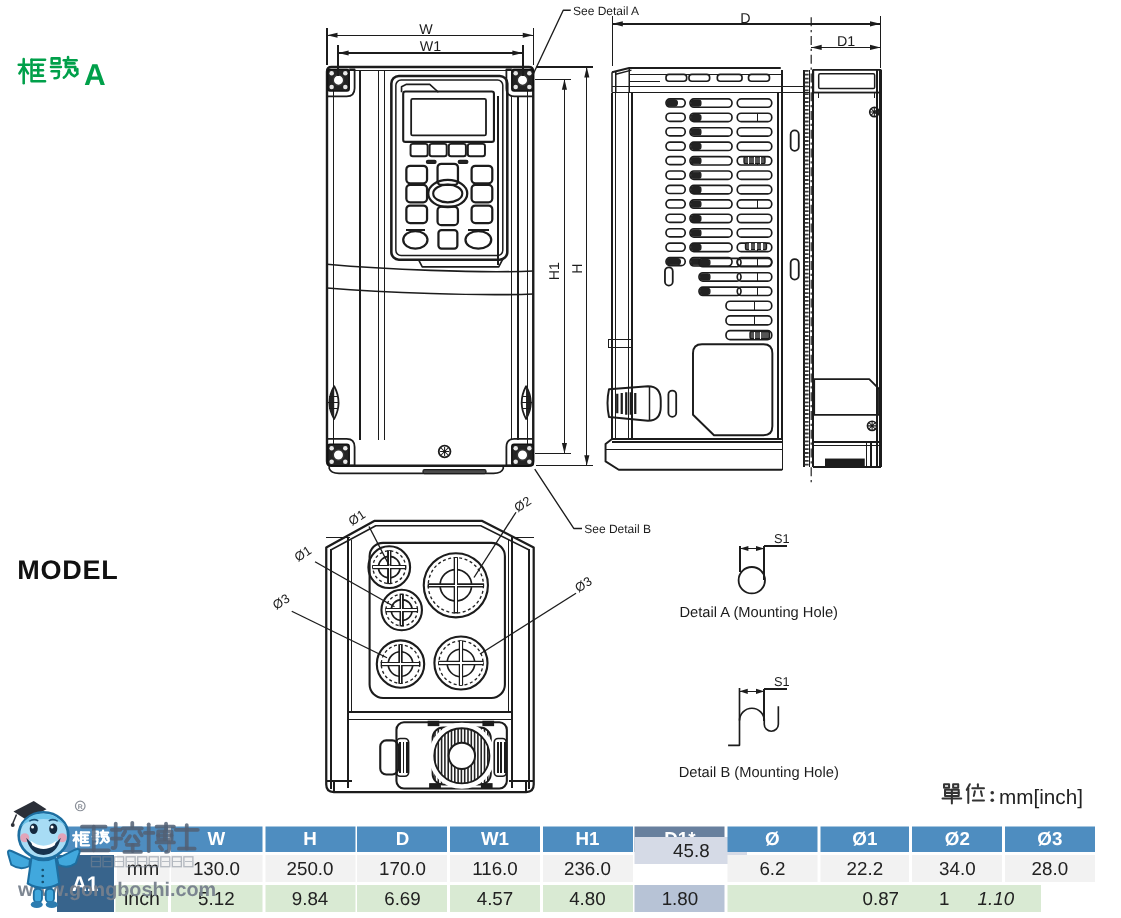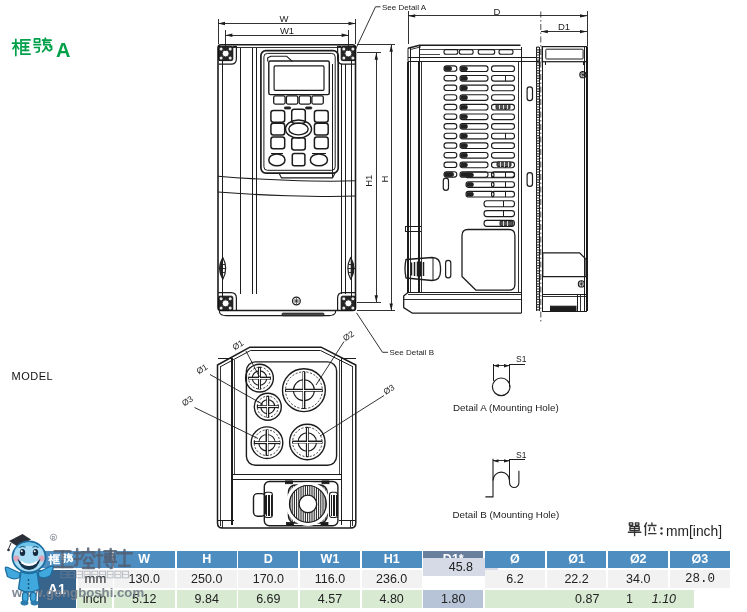--- a/index.html
+++ b/index.html
@@ -9,21 +9,21 @@
         font-family:"Liberation Sans",sans-serif;}
   .hdr{background:#4e8dc0;color:#fff;font-weight:bold;font-size:12.5px;}
   .mmrow{background:#f2f2f2;color:#222;font-size:12.5px;}
   .inrow{background:#d9ead3;color:#222;font-size:12.5px;}
 </style>
 </head>
 <body>
 <div id="page">
 
 <div style="position:absolute;left:11.5px;top:370px;color:#111;">
-  <div style="font-weight:normal;font-size:11px;letter-spacing:0.5px;margin-bottom:4.5px;">MODEL</div>
+  <div style="font-weight:bold;font-size:18px;letter-spacing:0.5px;margin-bottom:4.5px;">MODEL</div>
 </div>
 
 <div id="tablezone">
       <div class="cell hdr" style="left: 38px; top: 550.8px; width: 74px; height: 17.3px;"></div>
       <div class="cell " style="left: 38px; top: 569.6px; width: 37.5px; height: 38.6px; background: rgb(56, 100, 140); color: rgb(255, 255, 255); font-weight: bold; font-size: 14px;">A1</div>
       <div class="cell mmrow" style="left: 78px; top: 569.6px; width: 34.8px; height: 18.4px; font-size: 13px;">mm</div>
       <div class="cell inrow" style="left: 77.2px; top: 589.6px; width: 34.8px; height: 18.6px; font-size: 13px;">inch</div>
       <div class="cell hdr" style="left: 113.5px; top: 550.8px; width: 61.5px; height: 17.3px;">W</div>
       <div class="cell mmrow" style="left: 113.5px; top: 569.6px; width: 61.5px; height: 18.4px;">130.0</div>
       <div class="cell inrow" style="left: 113.5px; top: 589.6px; width: 61.5px; height: 18.6px;">5.12</div>
@@ -45,21 +45,21 @@
       <div class="cell hdr" style="left: 485px; top: 550.8px; width: 59.9px; height: 17.3px;">Ø</div>
       <div class="cell mmrow" style="left: 485px; top: 569.6px; width: 59.9px; height: 18.4px;">6.2</div>
       <div class="cell inrow" style="left: 485px; top: 589.6px; width: 59.9px; height: 18.6px; padding-left: 48px;">0.24</div>
       <div class="cell hdr" style="left: 546.7px; top: 550.8px; width: 59.8px; height: 17.3px;">Ø1</div>
       <div class="cell mmrow" style="left: 546.7px; top: 569.6px; width: 59.8px; height: 18.4px;">22.2</div>
       <div class="cell inrow" style="left: 546.7px; top: 589.6px; width: 81px; height: 18.6px;">0.87</div>
       <div class="cell hdr" style="left: 608.3px; top: 550.8px; width: 59.9px; height: 17.3px;">Ø2</div>
       <div class="cell mmrow" style="left: 608.3px; top: 569.6px; width: 59.9px; height: 18.4px;">34.0</div>
       <div class="cell inrow" style="left: 608.3px; top: 589.6px; width: 59.9px; height: 18.6px;">1.34</div>
       <div class="cell hdr" style="left: 670px; top: 550.8px; width: 59.8px; height: 17.3px;">Ø3</div>
-      <div class="cell mmrow" style="left: 670px; top: 569.6px; width: 59.8px; height: 18.4px; font-family: Liberation Mono, monospace;">28.0</div>
+      <div class="cell mmrow" style="left: 670px; top: 569.6px; width: 59.8px; height: 18.4px;">28.0</div>
       <div class="cell inrow" style="left: 634px; top: 589.6px; width: 59.8px; height: 18.6px; font-style: italic;">1.10</div>
     </div>
 
 <svg id="art" width="747" height="612" viewBox="0 0 747 612" style="position:absolute;left:0;top:0" fill="none" stroke-linecap="butt">
 <path d="M221,44.7 H352.5 Q355.5,44.7 355.5,47.7 V307.5 Q355.5,310.5 352.5,310.5 H221 Q218,310.5 218,307.5 V47.7 Q218,44.7 221,44.7 Z" stroke="#1c1c1c" stroke-width="1.6" fill="none" stroke-linejoin="round"></path>
       <line x1="222.4" y1="47" x2="222.4" y2="308" stroke="#1c1c1c" stroke-width="1" shape-rendering="crispEdges"></line>
       <line x1="351.6" y1="47" x2="351.6" y2="308" stroke="#1c1c1c" stroke-width="1" shape-rendering="crispEdges"></line>
       <line x1="219.5" y1="47" x2="354" y2="47" stroke="#1c1c1c" stroke-width="0.9" shape-rendering="crispEdges"></line>
       <line x1="240" y1="47.5" x2="240" y2="293.5" stroke="#1c1c1c" stroke-width="1" shape-rendering="crispEdges"></line>
       <line x1="252.2" y1="47.5" x2="252.2" y2="293.5" stroke="#1c1c1c" stroke-width="1" shape-rendering="crispEdges"></line>

